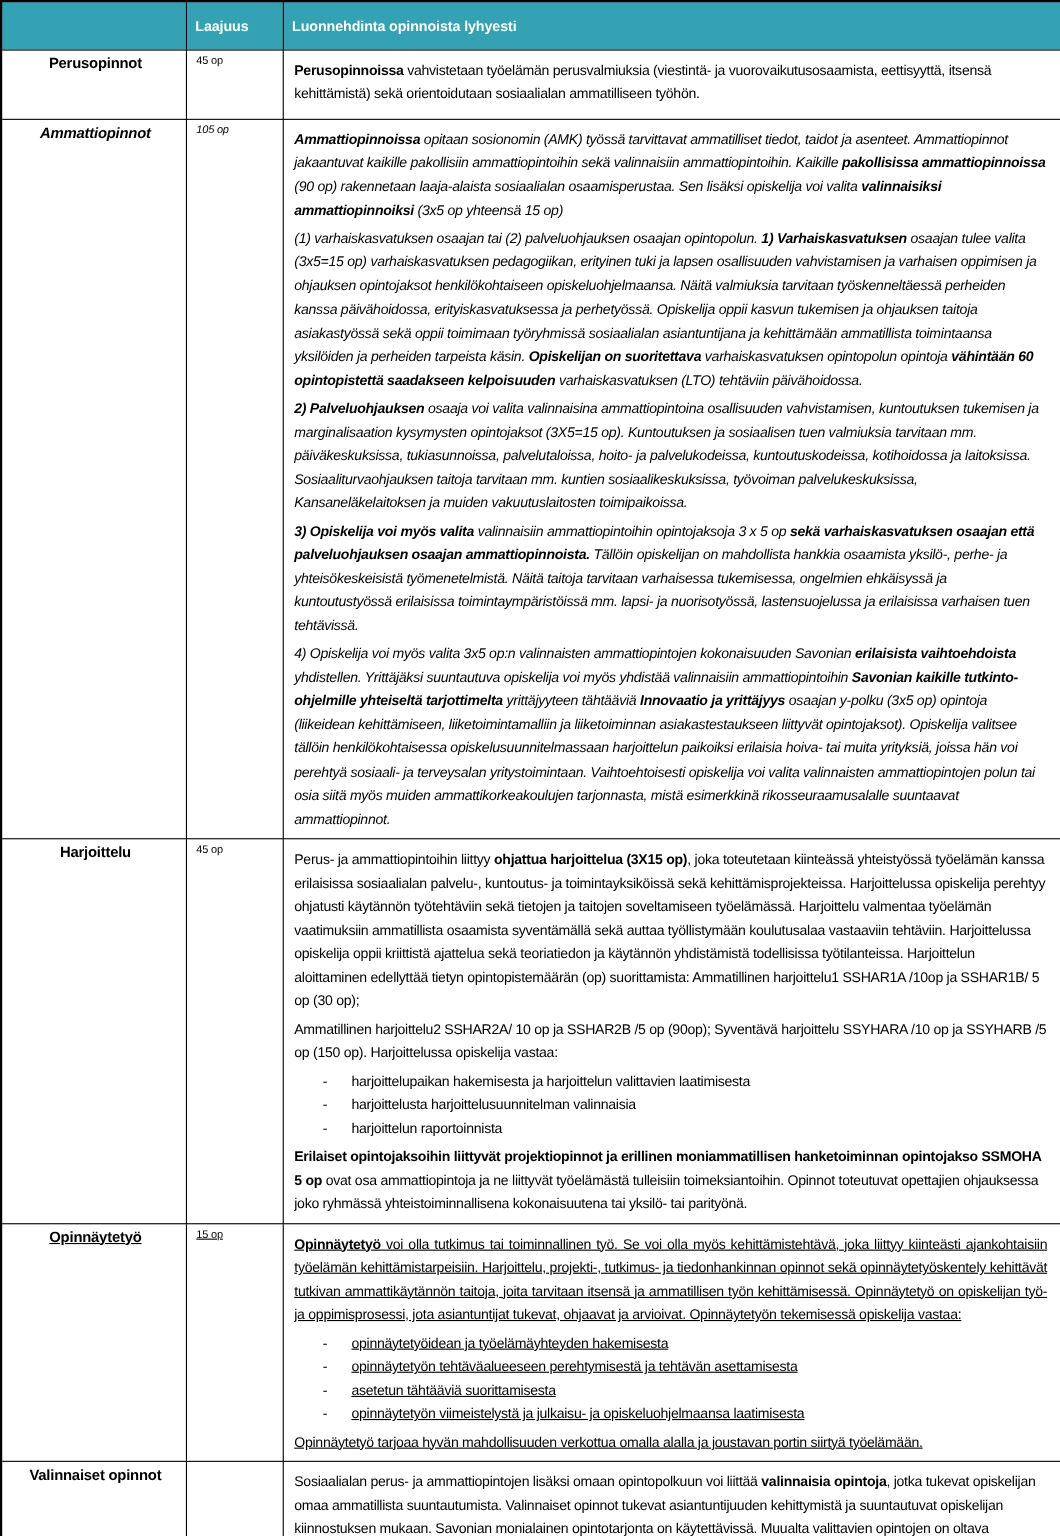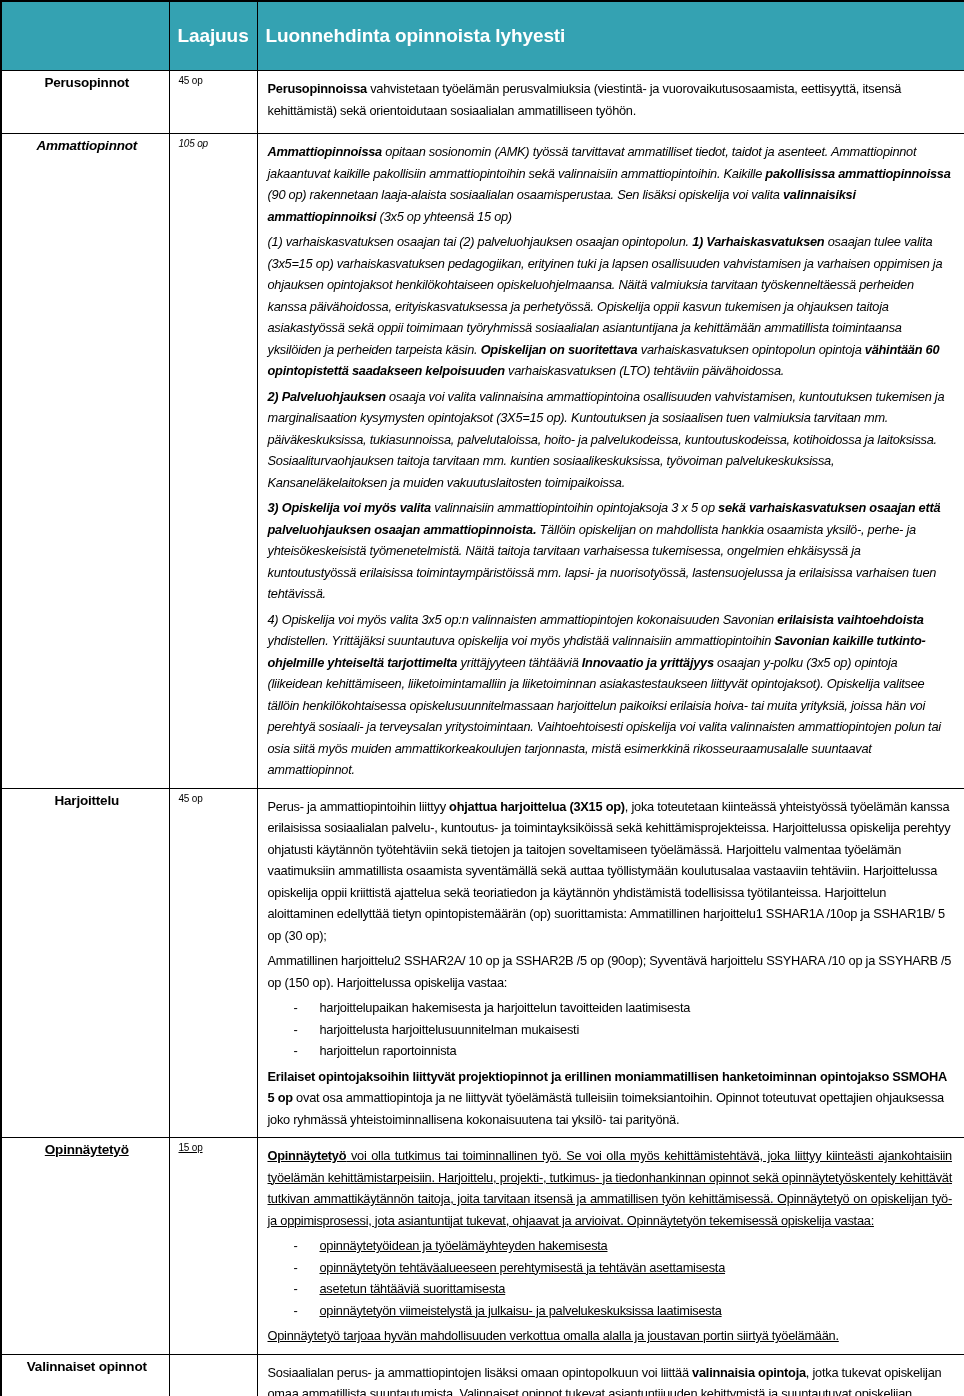--- a/index.html
+++ b/index.html
@@ -16,26 +16,26 @@
   col.c2 { width: 88px; }
   col.c3 { width: 708px; }
   th, td {
     border: 1px solid #000;
     vertical-align: top;
     box-sizing: border-box;
   }
   thead th {
     background: var(--header-bg, #34a2b2);
     color: #fff;
-    font-size: 19px;
+    font-size: 13px;
     font-weight: 700;
     text-align: left;
     vertical-align: middle;
     height: 44px;
-    padding: 23px 8px;
+    padding: 4px 8px;
     letter-spacing: -0.1px;
   }
   td.cat {
     font-weight: 700;
     font-size: 13.5px;
     padding: 4px 6px 4px 9px;
     letter-spacing: -0.2px;
     text-align: center;
   }
   td.ext {
@@ -104,35 +104,35 @@
           <div class="para"><b>3) Opiskelija voi myös valita</b><span> valinnaisiin ammattiopintoihin opintojaksoja 3 x 5 op </span><b>sekä varhaiskasvatuksen osaajan että palveluohjauksen osaajan ammattiopinnoista.</b><span> Tällöin opiskelijan on mahdollista hankkia osaamista yksilö-, perhe- ja yhteisökeskeisistä työmenetelmistä. Näitä taitoja tarvitaan varhaisessa tukemisessa, ongelmien ehkäisyssä ja kuntoutustyössä erilaisissa toimintaympäristöissä mm. lapsi- ja nuorisotyössä, lastensuojelussa ja erilaisissa varhaisen tuen tehtävissä.</span></div>
           <div class="para"><span>4) Opiskelija voi myös valita 3x5 op:n valinnaisten ammattiopintojen kokonaisuuden Savonian </span><b>erilaisista vaihtoehdoista</b><span> yhdistellen. Yrittäjäksi suuntautuva opiskelija voi myös yhdistää valinnaisiin ammattiopintoihin </span><b>Savonian kaikille tutkinto-ohjelmille yhteiseltä tarjottimelta</b><span> yrittäjyyteen tähtääviä </span><b>Innovaatio ja yrittäjyys</b><span> osaajan y-polku (3x5 op) opintoja (liikeidean kehittämiseen, liiketoimintamalliin ja liiketoiminnan asiakastestaukseen liittyvät opintojaksot). Opiskelija valitsee tällöin henkilökohtaisessa opiskelusuunnitelmassaan harjoittelun paikoiksi erilaisia hoiva- tai muita yrityksiä, joissa hän voi perehtyä sosiaali- ja terveysalan yritystoimintaan. Vaihtoehtoisesti opiskelija voi valita valinnaisten ammattiopintojen polun tai osia siitä myös muiden ammattikorkeakoulujen tarjonnasta, mistä esimerkkinä rikosseuraamusalalle suuntaavat ammattiopinnot.</span></div>
         </td>
       </tr>
       <tr>
         <td class="cat">Harjoittelu</td>
         <td class="ext">45 op</td>
         <td class="desc">
           <div class="para"><span>Perus- ja ammattiopintoihin liittyy </span><b>ohjattua harjoittelua (3X15 op)</b><span>, joka toteutetaan kiinteässä yhteistyössä työelämän kanssa erilaisissa sosiaalialan palvelu-, kuntoutus- ja toimintayksiköissä sekä kehittämisprojekteissa. Harjoittelussa opiskelija perehtyy ohjatusti käytännön työtehtäviin sekä tietojen ja taitojen soveltamiseen työelämässä. Harjoittelu valmentaa työelämän vaatimuksiin ammatillista osaamista syventämällä sekä auttaa työllistymään koulutusalaa vastaaviin tehtäviin. Harjoittelussa opiskelija oppii kriittistä ajattelua sekä teoriatiedon ja käytännön yhdistämistä todellisissa työtilanteissa. Harjoittelun aloittaminen edellyttää tietyn opintopistemäärän (op) suorittamista: Ammatillinen harjoittelu1 SSHAR1A /10op ja SSHAR1B/ 5 op (30 op);</span></div>
           <div class="para"><span>Ammatillinen harjoittelu2 SSHAR2A/ 10 op ja SSHAR2B /5 op (90op); Syventävä harjoittelu SSYHARA /10 op ja SSYHARB /5 op (150 op). Harjoittelussa opiskelija vastaa:</span></div>
-          <div class="li"><span class="dash">-</span><span class="litext"><span>harjoittelupaikan hakemisesta ja harjoittelun tavoitteiden laatimisesta</span></span></div>
-          <div class="li"><span class="dash">-</span><span class="litext"><span>harjoittelusta harjoittelusuunnitelman mukaisesti</span></span></div>
+          <div class="li"><span class="dash">-</span><span class="litext"><span>harjoittelupaikan hakemisesta ja harjoittelun valittavien laatimisesta</span></span></div>
+          <div class="li"><span class="dash">-</span><span class="litext"><span>harjoittelusta harjoittelusuunnitelman valinnaisia</span></span></div>
           <div class="li"><span class="dash">-</span><span class="litext"><span>harjoittelun raportoinnista</span></span></div>
           <div class="para"><b>Erilaiset opintojaksoihin liittyvät projektiopinnot ja erillinen moniammatillisen hanketoiminnan opintojakso SSMOHA 5 op</b><span> ovat osa ammattiopintoja ja ne liittyvät työelämästä tulleisiin toimeksiantoihin. Opinnot toteutuvat opettajien ohjauksessa joko ryhmässä yhteistoiminnallisena kokonaisuutena tai yksilö- tai parityönä.</span></div>
         </td>
       </tr>
       <tr>
         <td class="cat">Opinnäytetyö</td>
         <td class="ext">15 op</td>
         <td class="desc">
           <div class="para"><b>Opinnäytetyö</b><span> voi olla tutkimus tai toiminnallinen työ. Se voi olla myös kehittämistehtävä, joka liittyy kiinteästi ajankohtaisiin työelämän kehittämistarpeisiin. Harjoittelu, projekti-, tutkimus- ja tiedonhankinnan opinnot sekä opinnäytetyöskentely kehittävät tutkivan ammattikäytännön taitoja, joita tarvitaan itsensä ja ammatillisen työn kehittämisessä. Opinnäytetyö on opiskelijan työ- ja oppimisprosessi, jota asiantuntijat tukevat, ohjaavat ja arvioivat. Opinnäytetyön tekemisessä opiskelija vastaa:</span></div>
           <div class="li"><span class="dash">-</span><span class="litext"><span>opinnäytetyöidean ja työelämäyhteyden hakemisesta</span></span></div>
           <div class="li"><span class="dash">-</span><span class="litext"><span>opinnäytetyön tehtäväalueeseen perehtymisestä ja tehtävän asettamisesta</span></span></div>
           <div class="li"><span class="dash">-</span><span class="litext"><span>asetetun tähtääviä suorittamisesta</span></span></div>
-          <div class="li"><span class="dash">-</span><span class="litext"><span>opinnäytetyön viimeistelystä ja julkaisu- ja palvelukeskuksissa laatimisesta</span></span></div>
+          <div class="li"><span class="dash">-</span><span class="litext"><span>opinnäytetyön viimeistelystä ja julkaisu- ja opiskeluohjelmaansa laatimisesta</span></span></div>
           <div class="para"><span>Opinnäytetyö tarjoaa hyvän mahdollisuuden verkottua omalla alalla ja joustavan portin siirtyä työelämään.</span></div>
         </td>
       </tr>
       <tr>
         <td class="cat">Valinnaiset opinnot</td>
         <td class="ext"></td>
         <td class="desc">
           <div class="para"><span>Sosiaalialan perus- ja ammattiopintojen lisäksi omaan opintopolkuun voi liittää </span><b>valinnaisia opintoja</b><span>, jotka tukevat opiskelijan omaa ammatillista suuntautumista.  Valinnaiset opinnot tukevat asiantuntijuuden kehittymistä ja suuntautuvat opiskelijan kiinnostuksen mukaan.  Savonian monialainen opintotarjonta on käytettävissä. Muualta valittavien opintojen on oltava ammattikorkeakoulutasoa.</span></div>
         </td>
       </tr>

